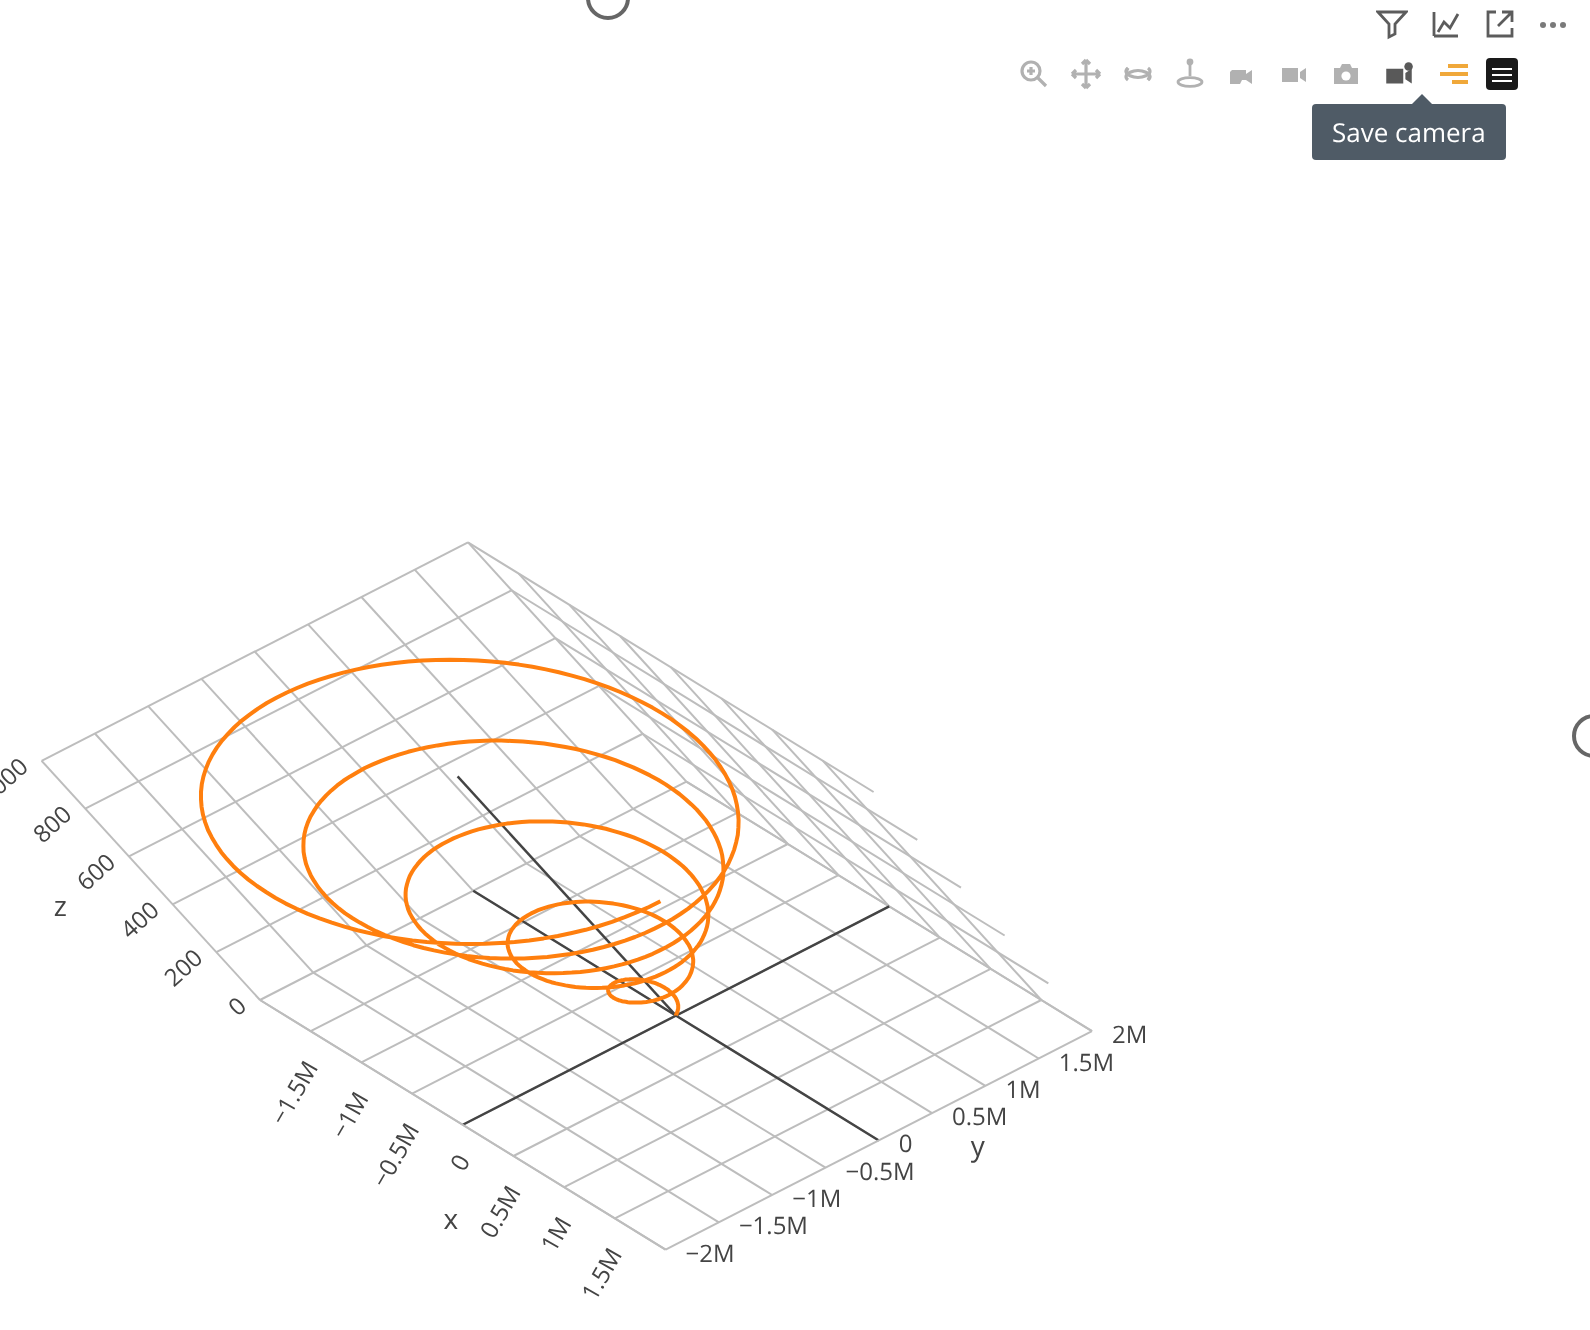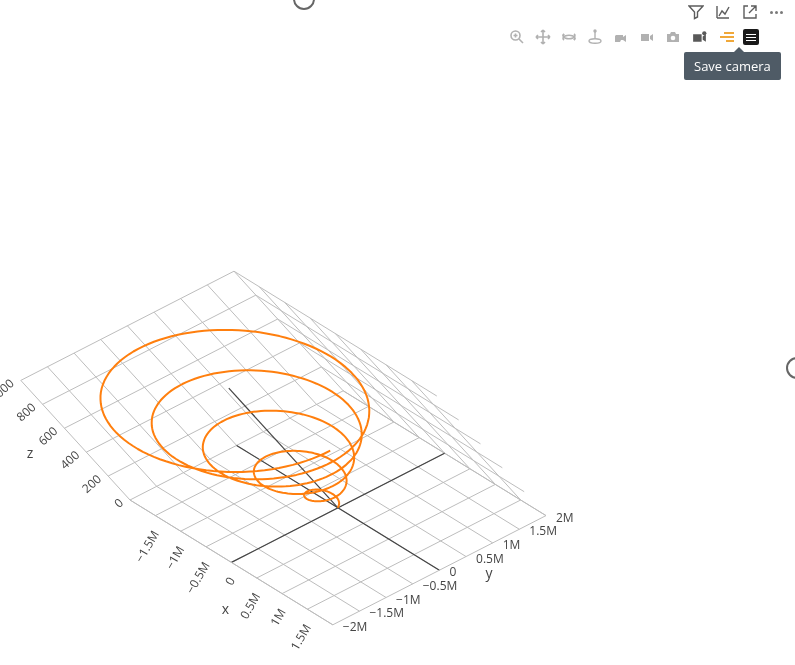--- a/index.html
+++ b/index.html
@@ -10,21 +10,21 @@
   .modebar{position:absolute;top:26px;left:508px;display:flex;align-items:center;gap:8px;height:22px}
   .modebar .ico{width:18px;height:18px;display:flex;align-items:center;justify-content:center;color:#b1b1b1;cursor:pointer}
   .modebar .ico.active{color:#595959}
   .modebar .orange-lines{display:flex;flex-direction:column;gap:2px;align-items:flex-end}
   .modebar .orange-lines span{height:2px;background:#f0a83a;display:block}
   .modebar .orange-lines span:nth-child(1){width:10px}
   .modebar .orange-lines span:nth-child(2){width:14px}
   .modebar .orange-lines span:nth-child(3){width:8px}
   .modebar .datebox{width:16px;height:15px;background:#1a1a1a;border-radius:2px;display:flex;flex-direction:column;justify-content:center;align-items:center;gap:1.5px;padding-top:1px}
   .modebar .datebox span{width:10px;height:1.5px;background:#fff;display:block}
-  .tooltip{position:absolute;top:52px;left:684px;background:#4f5b66;color:#fff;font-size:13px;padding:5px 10px;border-radius:2px;white-space:nowrap}
+  .tooltip{position:absolute;top:52px;left:656px;background:#4f5b66;color:#fff;font-size:13px;padding:5px 10px;border-radius:2px;white-space:nowrap}
   .tooltip::before{content:"";position:absolute;top:-5px;left:50px;border-left:5px solid transparent;border-right:5px solid transparent;border-bottom:5px solid #4f5b66}
   .plot{position:absolute;top:0;left:0;width:795px;height:665px}
   text{font-family:"Open Sans",Arial,Helvetica,sans-serif}
   .ticklabel{font-size:12px;fill:#444}
   .axistitle{font-size:14px;fill:#444}
   .gridline{stroke:#bdbdbd;stroke-width:1}
   .axisline{stroke:#444;stroke-width:1.2}
   .spiral{stroke:#ff7f0e;stroke-width:2;fill:none;stroke-linejoin:round}
   .arc{position:absolute;border:2px solid #666;border-radius:50%}
 </style>

